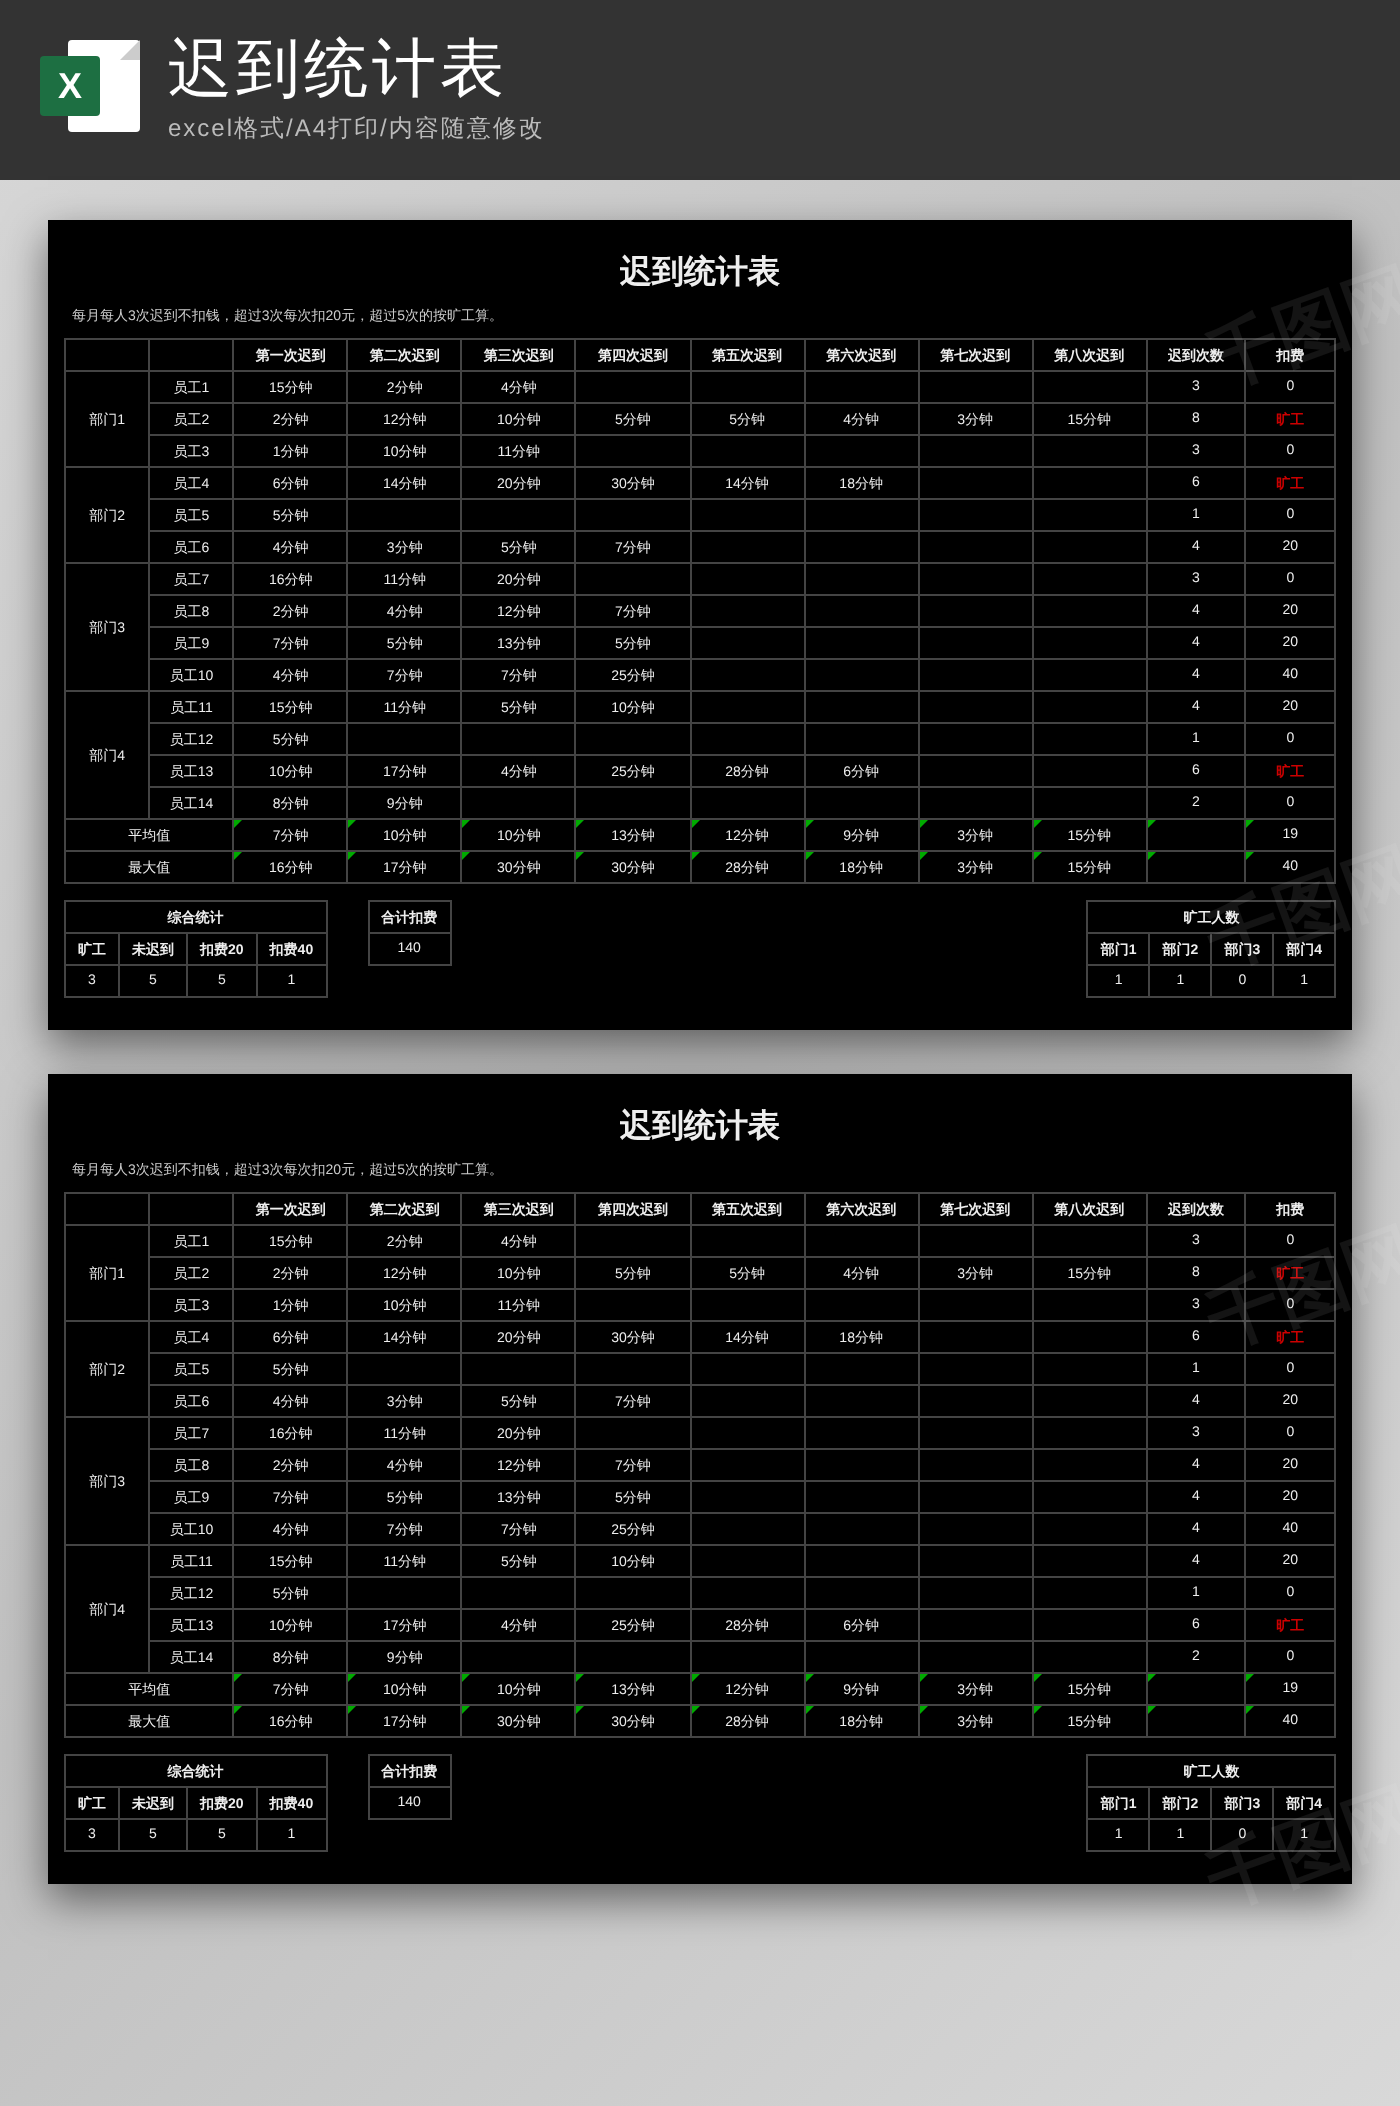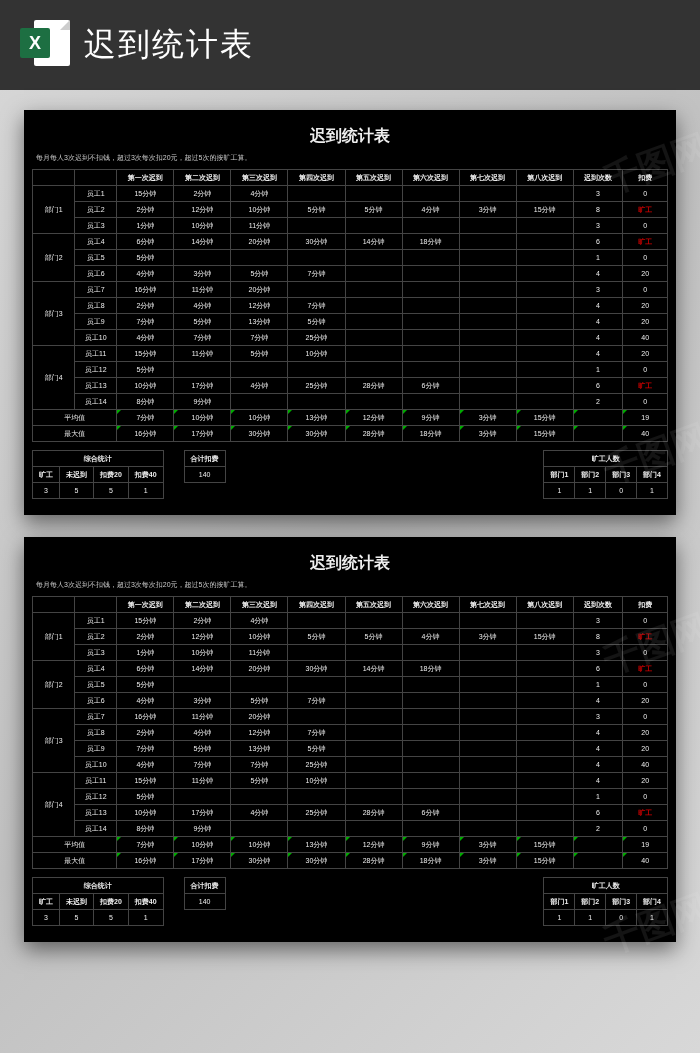--- a/index.html
+++ b/index.html
@@ -146,20 +146,21 @@
 </head>
 <body>
 
 <div class="header-bar">
   <div class="excel-icon">
     <div class="page"></div>
     <div class="x-box">X</div>
   </div>
   <div class="header-text">
     <div class="title">迟到统计表</div>
+    <div class="subtitle">excel格式/A4打印/内容随意修改</div>
   </div>
 </div>
 
 <div class="preview-wrap">
   <div class="sheet" id="sheet1">
       <div class="sheet-title">迟到统计表</div>
       <div class="note">每月每人3次迟到不扣钱，超过3次每次扣20元，超过5次的按旷工算。</div>
       <table>
         <colgroup>
     <col class="dept-col">

